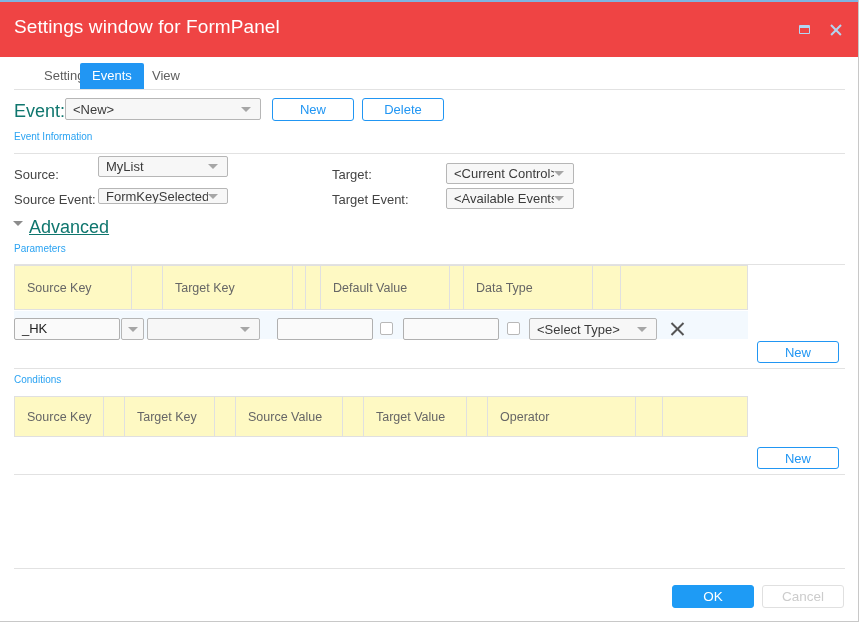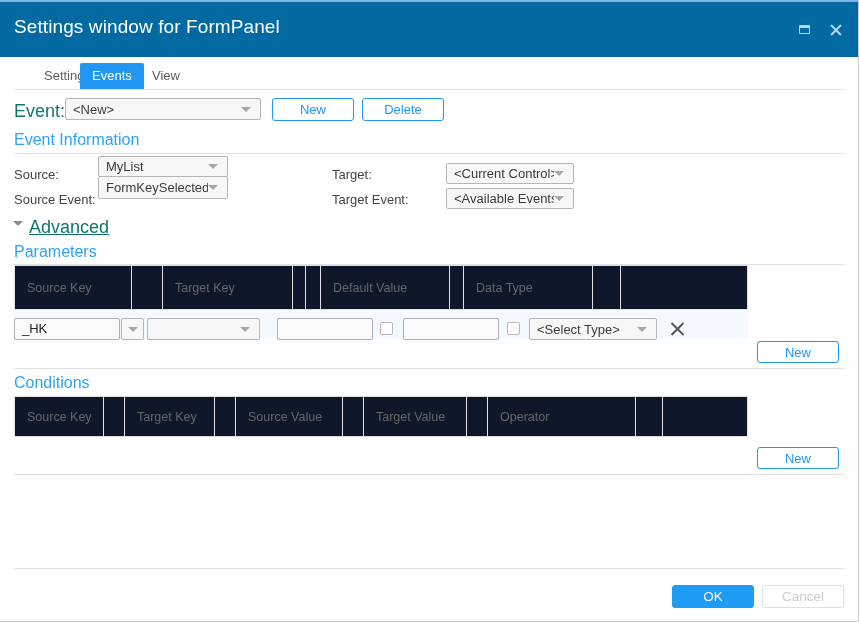--- a/index.html
+++ b/index.html
@@ -21,21 +21,21 @@
     border-right: 1px solid #c8c8c8;
     border-bottom: 1px solid #c8c8c8;
   }
 
   
   .titlebar {
     position: absolute;
     left: 0; top: 0;
     width: 859px;
     height: 55px;
-    background: #0369a1;
+    background: #ef4444;
     border-top: 2px solid #7fb4e0;
   }
   .titlebar-title {
     position: absolute;
     left: 14px; top: 14px;
     font-size: 19px;
     color: #ffffff;
     letter-spacing: 0.1px;
     white-space: nowrap;
   }
@@ -111,21 +111,21 @@
     white-space: nowrap;
   }
   .lbl-blue {
     position: absolute;
     font-size: 18px;
     color: #0f766e;
     white-space: nowrap;
   }
   .section-title {
     position: absolute;
-    font-size: 16px;
+    font-size: 10px;
     color: #2ba3f2;
     white-space: nowrap;
   }
   .hr {
     position: absolute;
     height: 1px;
     background: #e2e2e2;
   }
 
   
@@ -230,21 +230,21 @@
     display: flex;
     align-items: center;
     justify-content: center;
     cursor: default;
   }
 
   
   .tbl-head {
     position: absolute;
     box-sizing: border-box;
-    background: #0f172a;
+    background: #fef9c3;
     border: 1px solid #e0e0e0;
     display: flex;
   }
   .th {
     box-sizing: border-box;
     border-right: 1px solid #e0e0e0;
     font-size: 12.5px;
     color: #666666;
     display: flex;
     align-items: center;
@@ -328,21 +328,21 @@
   <div class="section-title" style="left:14px; top:131px;">Event Information</div>
   <div class="hr" style="left:14px; top:153px; width:831px;"></div>
 
   <div class="lbl" style="left:14px; top:167px;">Source:</div>
   <div class="select" style="left:98px; top:156px; width:130px; height:21px;">
     <span class="sel-text">MyList</span>
     <span class="caret"></span>
   </div>
 
   <div class="lbl" style="left:14px; top:192px;">Source Event:</div>
-  <div class="select" style="left:98px; top:176px; width:130px; height:23px;">
+  <div class="select" style="left:98px; top:188px; width:130px; height:16px;">
     <span class="sel-text">FormKeySelected</span>
     <span class="caret"></span>
   </div>
 
   <div class="lbl" style="left:332px; top:167px;">Target:</div>
   <div class="select" style="left:446px; top:163px; width:128px; height:21px;">
     <span class="sel-text">&lt;Current Control&gt;</span>
     <span class="caret"></span>
   </div>
 

